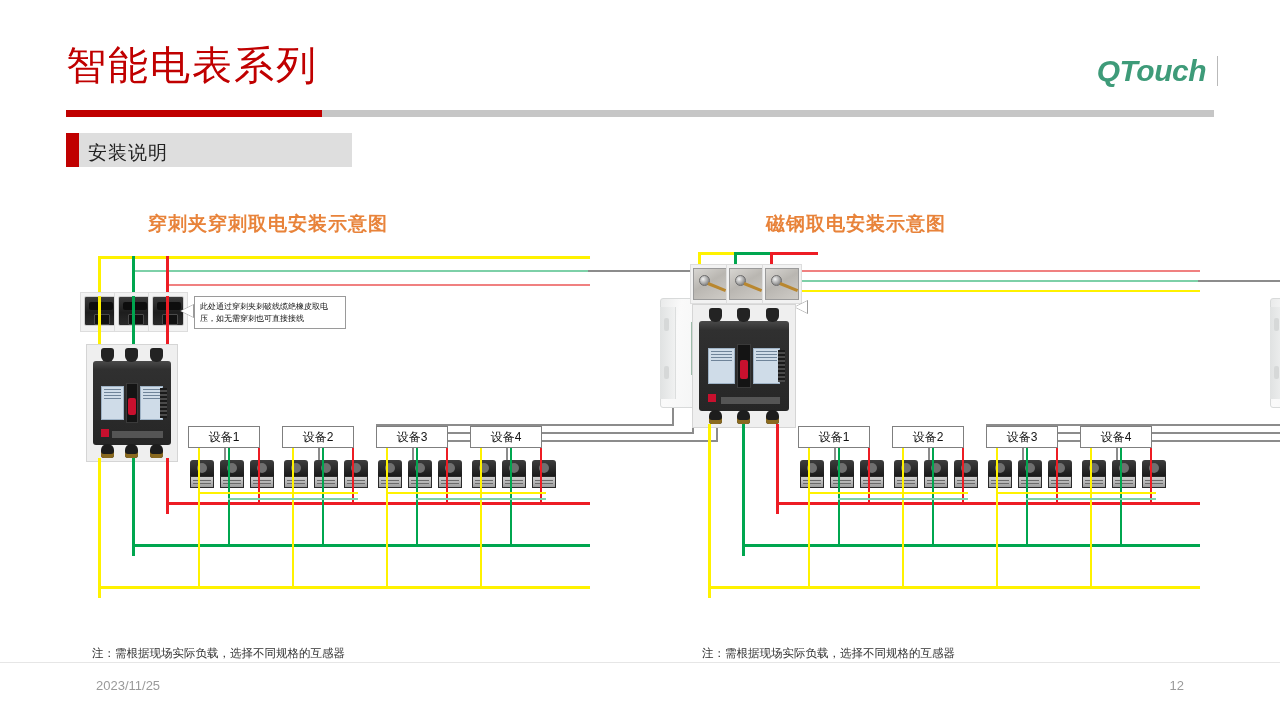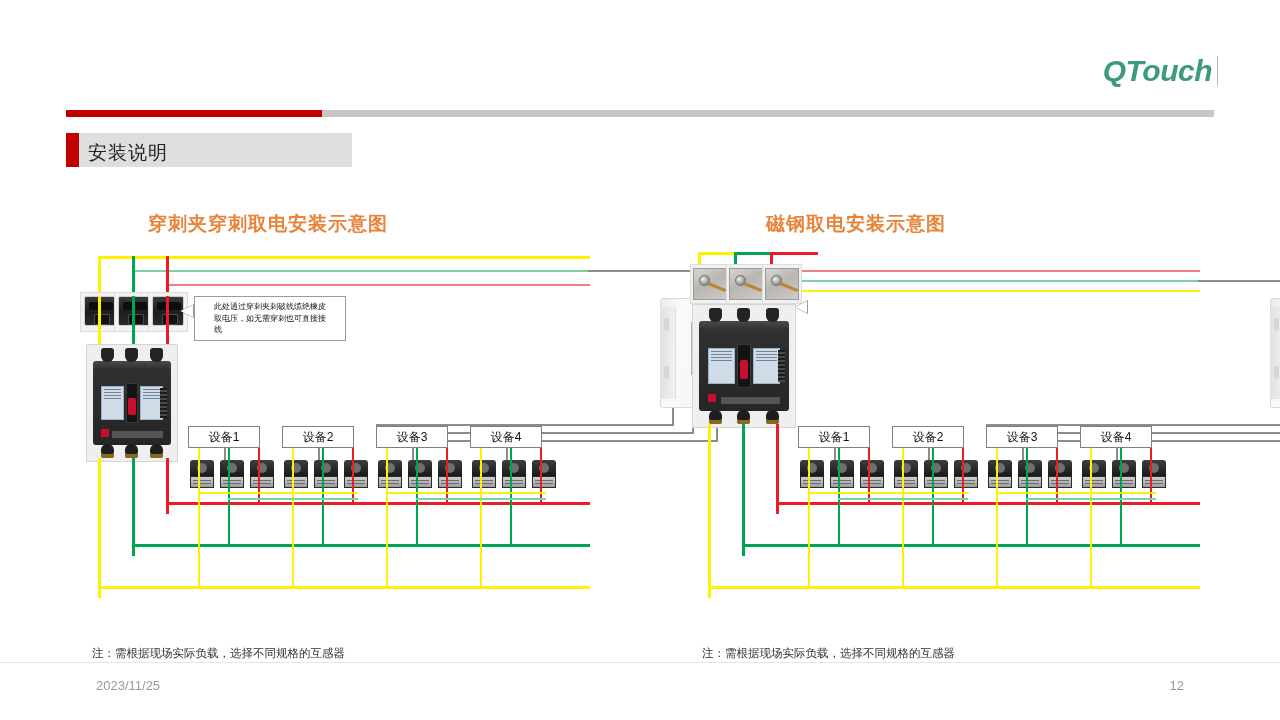--- a/index.html
+++ b/index.html
@@ -13,21 +13,21 @@
 
   
   .slide-title {
     position: absolute; left: 66px; top: 38px;
     font-size: 40px; color: #C00000; letter-spacing: 2px;
     font-family: "Liberation Sans", "DejaVu Sans", sans-serif;
     white-space: nowrap;
   }
   .logo-wrap {
     position: absolute; right: 62px; top: 54px;
-    display: flex; align-items: center; gap: 5px;
+    display: flex; align-items: center; gap: 11px;
   }
   .logo-mark {
     font-size: 30px; font-weight: bold; font-style: italic;
     color: #3E9B79; letter-spacing: -0.5px;
     font-family: "Liberation Sans", "DejaVu Sans", sans-serif;
   }
   .logo-divider { width: 1px; height: 30px; background: #b9b9b9; }
   .logo-tag {
     font-size: 22px; color: #4d4d4d; letter-spacing: 1px;
     font-family: "Liberation Sans", "DejaVu Sans", sans-serif;
@@ -241,21 +241,21 @@
     position:absolute; width:72px; height:22px;
     border:1px solid #7f7f7f; background:#fff;
     display:flex; align-items:center; justify-content:center;
     font-size:12px; color:#111;
   }
 
   
   .callout {
     position:absolute; border:1px solid #9a9a9a; background:#fff;
     font-size: 8px; line-height: 1.45; color:#111;
-    padding: 4px 19px; width: 152px;
+    padding: 4px 5px; width: 152px;
   }
   .callout-tail {
     position:absolute; width:0; height:0;
     border-top: 7px solid transparent;
     border-bottom: 7px solid transparent;
     border-right: 14px solid #9a9a9a;
   }
   .callout-tail::after {
     content:""; position:absolute; left:1px; top:-6px;
     border-top:6px solid transparent; border-bottom:6px solid transparent;
@@ -274,20 +274,21 @@
   }
   .footer-date { position:absolute; left:96px; top:678px; font-size:13px; color:#9a9a9a;text-align:right; }
   .footer-center { position:absolute; left:0; top:678px; width:1280px; text-align:center; font-size:13.5px; color:#9a9a9a; }
   .footer-page { position:absolute; right:96px; top:678px; font-size:13px; color:#9a9a9a; }
 </style>
 </head>
 <body>
 
 <div class="slide">
 
+  <div class="slide-title">智能电表系列</div>
 
   <div class="logo-wrap">
     <span class="logo-mark">QTouch</span>
     <span class="logo-divider"></span>
   </div>
 
   <div class="rule-red"></div>
   <div class="rule-gray"></div>
 
   <div class="section-bar"></div>

